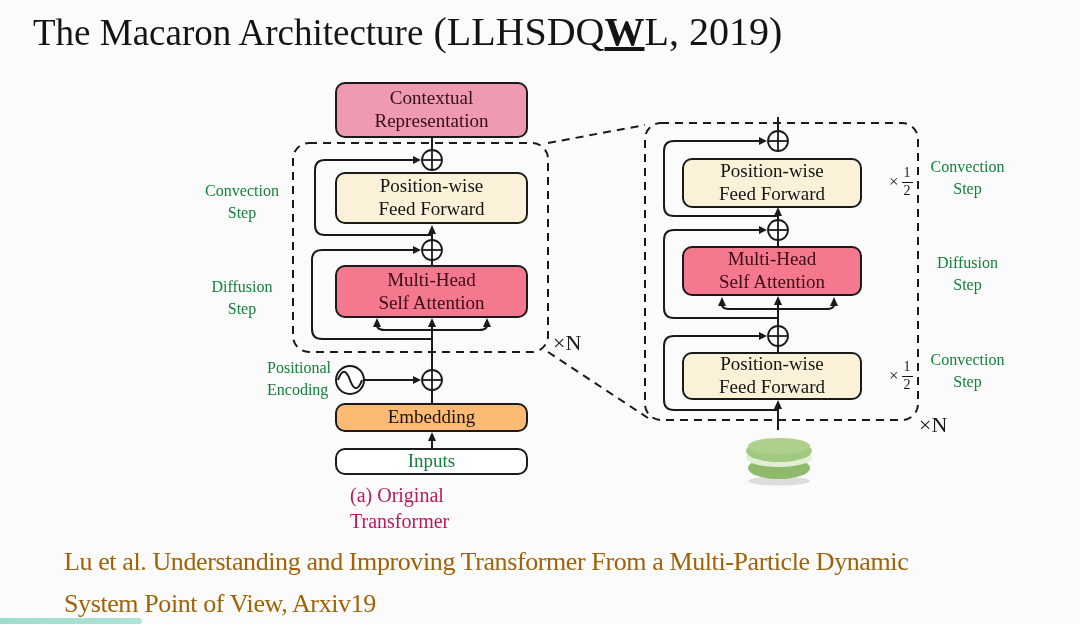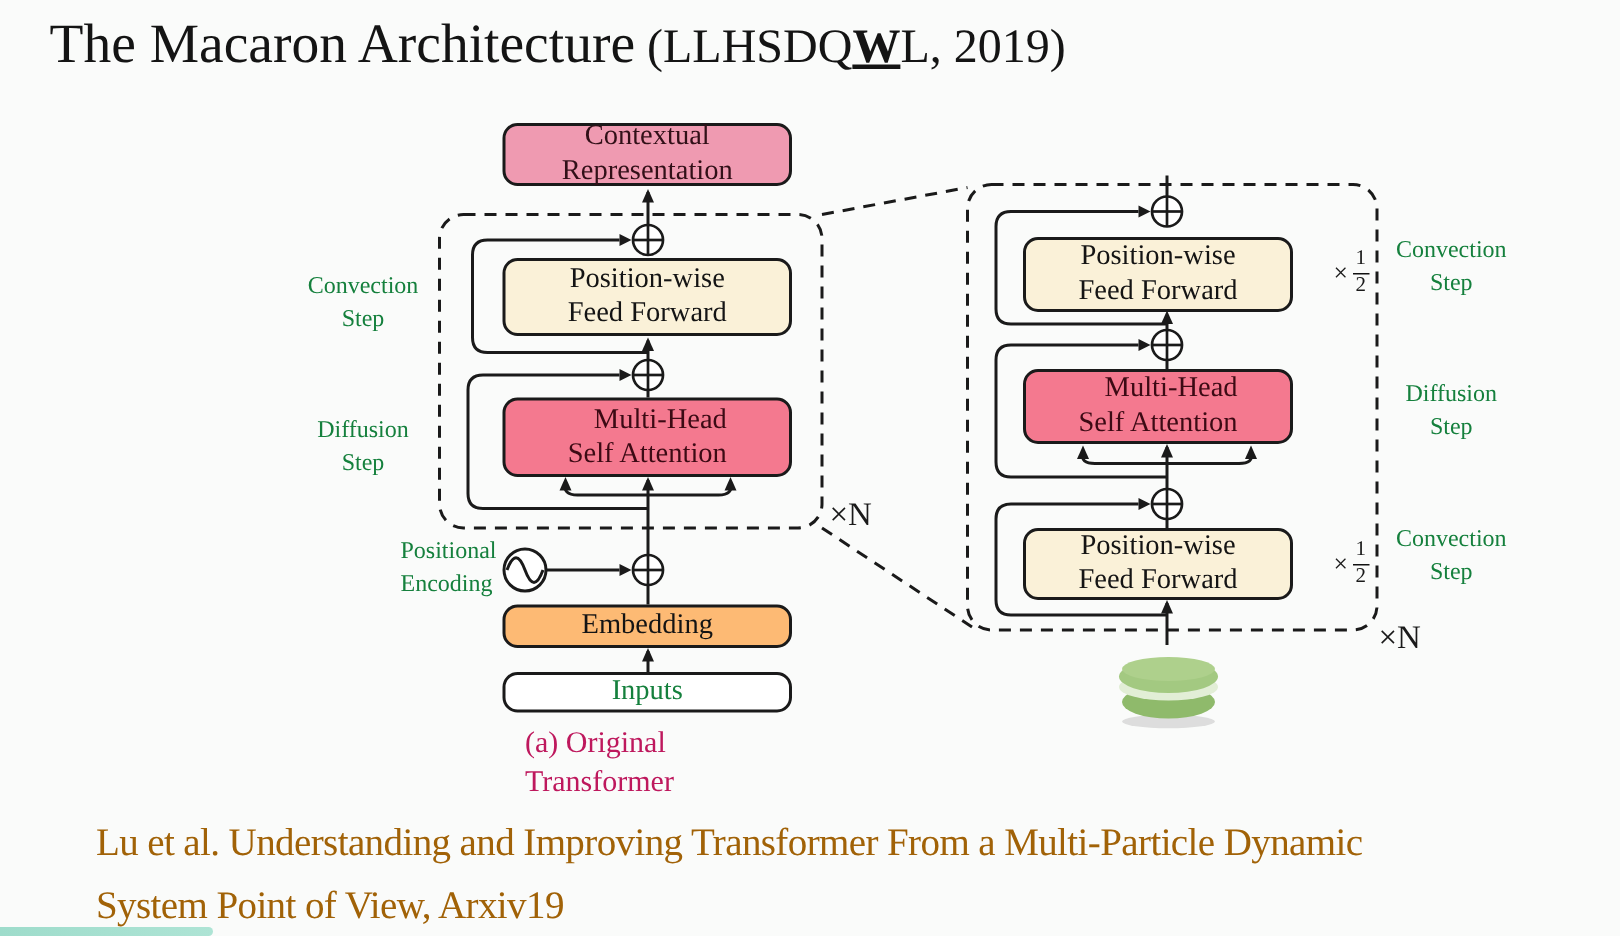--- a/index.html
+++ b/index.html
@@ -6,32 +6,32 @@
   .stage{
     position:relative;width:1080px;height:624px;overflow:hidden;
     background:#fafbfa;
     font-family:"Liberation Serif", "DejaVu Serif", serif;
     color:#141414;
   }
   .abs{position:absolute;}
   
   .title{left:33px;top:8px;white-space:nowrap;}
   .t-main{font-size:37px;}
-  .t-paren{font-size:32px;}
+  .t-paren{font-size:40px;}
   .t-w{font-weight:bold;text-decoration:underline;}
   
   .node{
     position:absolute;box-sizing:border-box;
     border:2px solid #1a1a1a;border-radius:10px;
     display:flex;align-items:center;justify-content:center;
     text-align:center;white-space:pre-line;line-height:1.2;
     font-size:19px;
   }
   .pink{background:#ef9ab1;color:#321018;}
-  .rose{background:#f4798f;color:#3c0a14;text-align:right;}
+  .rose{background:#f4798f;color:#3c0a14;}
   .cream{background:#faf1d8;color:#141414;}
   .yellow{background:#fdba74;color:#141414;}
   .whitebox{background:#ffffff;color:#15803d;}
   
   .lbl{position:absolute;text-align:center;white-space:pre-line;font-size:16px;line-height:1.35;color:#15803d;}
   .lbl-left{text-align:center;}
   .pos-enc{text-align:left;margin-left:24px;}
   .xn{position:absolute;font-size:22px;color:#1a1a1a;}
   .caption{position:absolute;text-align:left;white-space:pre-line;font-size:20px;line-height:1.3;color:#be185d;}
   
@@ -153,21 +153,21 @@
       <ellipse cx="779" cy="458" rx="33" ry="9" fill="#e2eed6"></ellipse>
       <ellipse cx="779" cy="451" rx="33" ry="11" fill="#a3c981"></ellipse>
       <ellipse cx="779" cy="446" rx="31" ry="8" fill="#aed08c"></ellipse>
     </g>
   </svg>
 
   <div class="abs title">
     <span class="t-main">The Macaron Architecture</span><span class="t-paren"><span> (LLHSDQ</span><span class="t-w">W</span><span>L, 2019)</span></span>
   </div>
 
-  <div class="node pink" style="left:335px;top:82px;width:193px;height:42px;">Contextual
+  <div class="node pink" style="left:335px;top:82px;width:193px;height:56px;">Contextual
 Representation</div>
   <div class="node cream" style="left:335px;top:172px;width:193px;height:52px;">Position-wise
 Feed Forward</div>
   <div class="node rose" style="left:335px;top:265px;width:193px;height:53px;">Multi-Head
 Self Attention</div>
   <div class="node yellow" style="left:335px;top:403px;width:193px;height:29px;">Embedding</div>
   <div class="node whitebox" style="left:335px;top:448px;width:193px;height:27px;">Inputs</div>
 
   <div class="lbl lbl-left" style="left:183px;top:180px;width:118px;">Convection
 Step</div>

